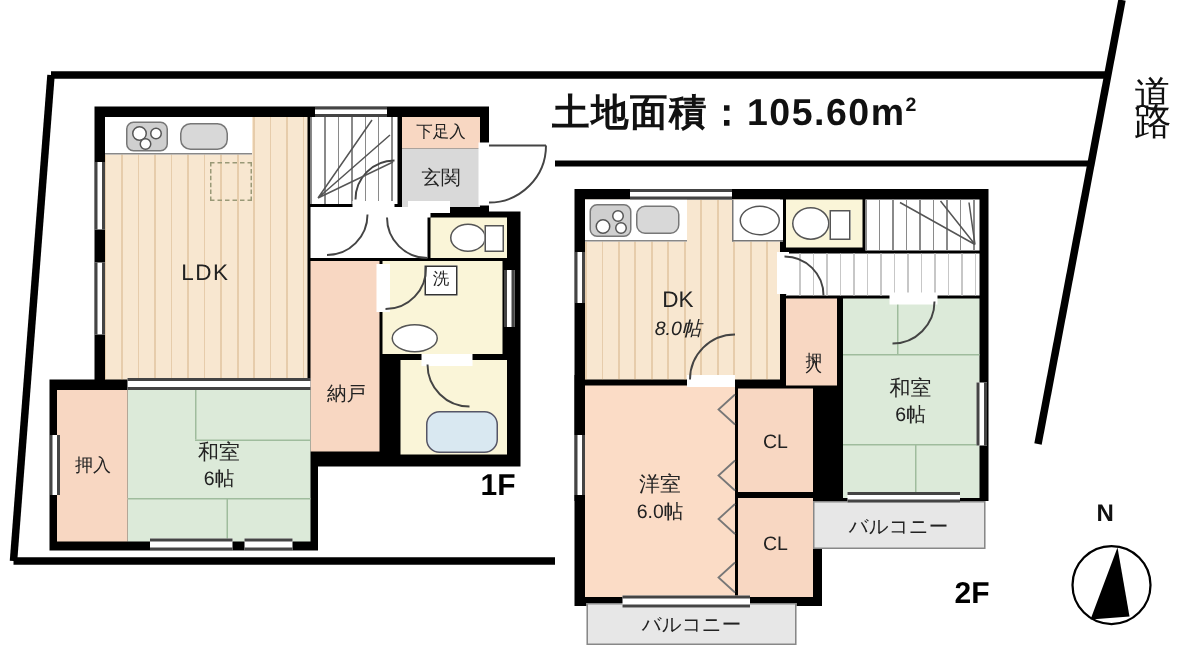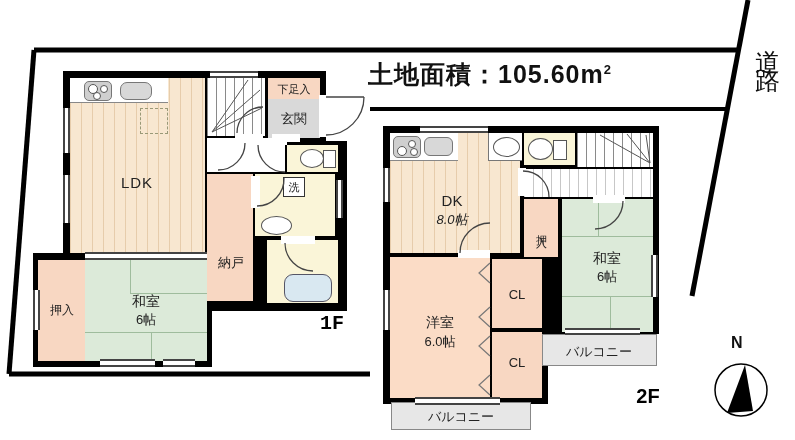--- a/index.html
+++ b/index.html
@@ -185,21 +185,21 @@
   <div id="north">N</div>
 
   <div class="lbl" style="left:137px;top:172px;font-size:15px;letter-spacing:1px;margin-top:10px;">LDK</div>
   <div class="lbl" style="left:146px;top:301px;font-size:14px;">和室</div>
   <div class="lbl" style="left:146px;top:319px;">6帖</div>
   <div class="lbl" style="left:62px;top:310px;font-size:12px;">押入</div>
   <div class="lbl" style="left:231px;top:262px;">納戸</div>
   <div class="lbl" style="left:294px;top:118px;">玄関</div>
   <div class="lbl" style="left:294px;top:89px;font-size:11px;">下足入</div>
   <div class="lbl" style="left:294px;top:187px;font-size:11px;">洗</div>
-  <div class="lbl big" style="left:332px;top:324px;font-family:Liberation Mono, monospace;">1F</div>
+  <div class="lbl big" style="left:332px;top:324px;">1F</div>
 
   <div class="lbl" style="left:452px;top:200px;font-size:15px;">DK</div>
   <div class="lbl" style="left:452px;top:219px;font-style:italic;">8.0帖</div>
   <div class="lbl vtext" style="left:541px;top:228px;font-size:11px;letter-spacing:2px;">押入</div>
   <div class="lbl" style="left:607px;top:258px;font-size:14px;">和室</div>
   <div class="lbl" style="left:607px;top:276px;">6帖</div>
   <div class="lbl" style="left:517px;top:294px;">CL</div>
   <div class="lbl" style="left:517px;top:362px;">CL</div>
   <div class="lbl" style="left:440px;top:322px;font-size:14px;">洋室</div>
   <div class="lbl" style="left:440px;top:341px;">6.0帖</div>

